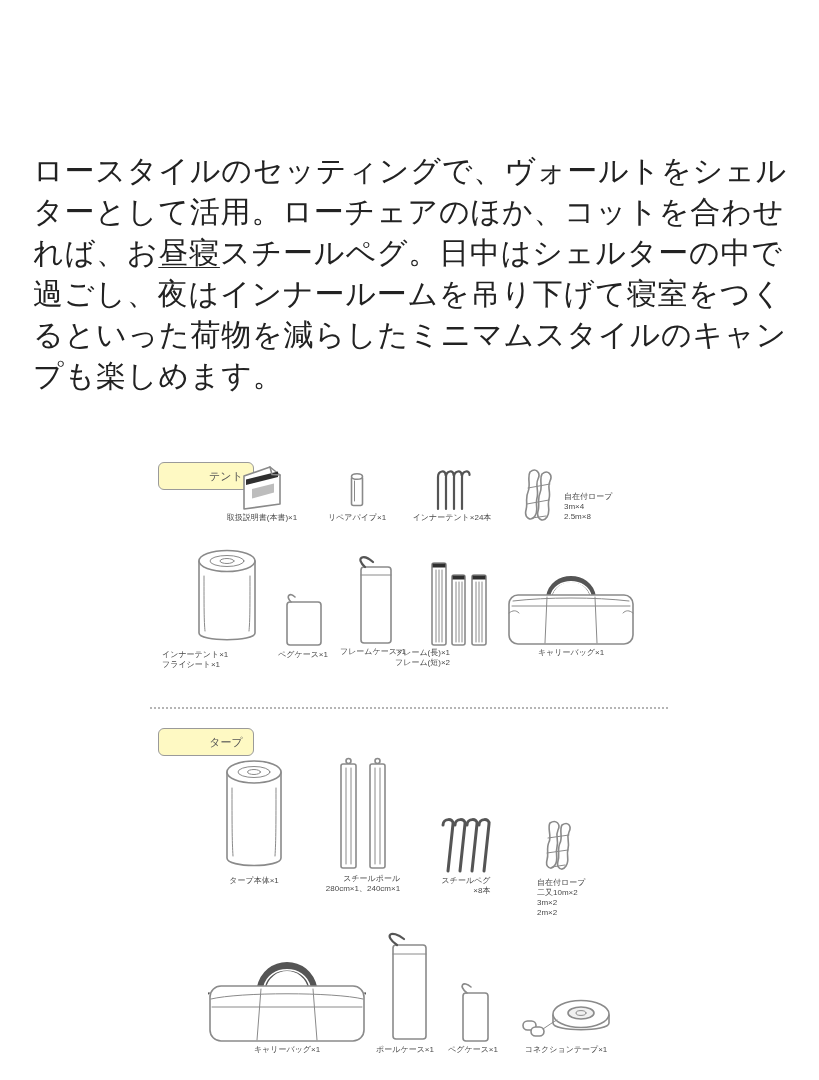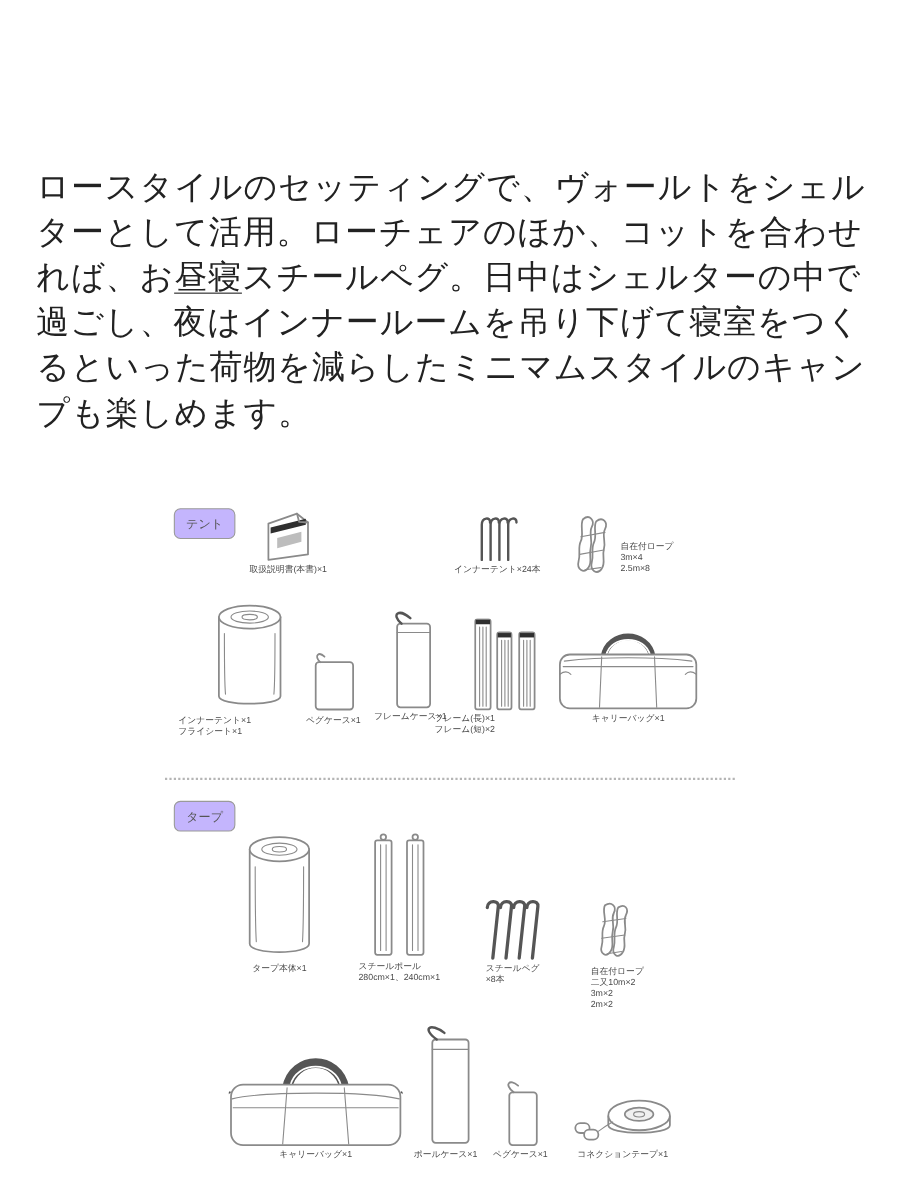--- a/index.html
+++ b/index.html
@@ -6,24 +6,24 @@
   .page{position:relative;width:819px;height:1080px;background:#fff;overflow:hidden;
         font-family:"Liberation Sans",sans-serif;color:#1f1f1f;}
   .heading{position:absolute;left:33px;top:38px;width:772px;margin:0;
            font-size:37px;line-height:47px;font-weight:700;letter-spacing:.5px;color:#1c1c1c;}
   .para{position:absolute;left:33px;top:150px;width:760px;margin:0;
         font-size:30px;line-height:41px;letter-spacing:.8px;color:#222;}
   .u-term{text-decoration:underline;text-underline-offset:4px;text-decoration-thickness:1px;}
   
   .diagram{position:absolute;left:150px;top:450px;width:540px;height:625px;}
   .badge{position:absolute;width:54px;height:26px;border:1.5px solid #9a9a9a;border-radius:6px;
-         display:flex;align-items:center;justify-content:center;font-size:11px;color:#555;background:#c4b5fd;}
+         display:flex;align-items:center;justify-content:center;font-size:11px;color:#555;background:#fef9c3;padding-left:40px;}
   .item{position:absolute;display:flex;flex-direction:column;align-items:center;}
   .item-row{position:absolute;display:flex;flex-direction:row;align-items:flex-start;}
-  .lbl{font-size:8px;line-height:10px;color:#4a4a4a;text-align:left;white-space:pre-line;margin-top:2px;
+  .lbl{font-size:8px;line-height:10px;color:#4a4a4a;text-align:right;white-space:pre-line;margin-top:2px;
        font-family:"Liberation Sans",sans-serif;}
   .lbl-left{text-align:left;align-self:flex-start;}
   .divider{position:absolute;left:0;top:257px;width:518px;border-top:2px dotted #b5b5b5;}
   
   svg.ic path,svg.ic rect,svg.ic ellipse,svg.ic circle,svg.ic line{
       stroke:#8a8a8a;stroke-width:1.6;fill:none;stroke-linecap:round;stroke-linejoin:round;}
   svg.ic .fw{fill:#ffffff;}
   svg.ic .fe{fill:#f0f0f0;}
   svg.ic .dk{stroke:#555;}
   svg.ic .blkf{fill:#2f2f2f;stroke:none;}
@@ -50,20 +50,30 @@
     <div class="item" style="left:47px;top:13px;width:130px;">
       <svg class="ic" width="46" height="48" viewBox="0 0 46 48">
         <path class="fw" d="M5,13 L31,4 L41,12 L41,41 L5,46 Z"></path>
         <path class="blkf" d="M7,16.5 L39,8.5 L39,14 L7,22 Z"></path>
         <path class="gryf" d="M13,26 L35,20.5 L35,29.5 L13,35.5 Z"></path>
         <path d="M31,4 L33,11.5 L41,12"></path>
       </svg>
       <div class="lbl">取扱説明書(本書)×1</div>
     </div>
 
+    <div class="item" style="left:142px;top:13px;width:130px;">
+      <div style="height:48px;display:flex;align-items:flex-end;">
+        <svg class="ic" width="20" height="40" viewBox="0 0 20 40">
+          <rect class="fw" x="4.5" y="5.5" width="11" height="29" rx="2"></rect>
+          <ellipse class="fw" cx="10" cy="5.5" rx="5.5" ry="2.8"></ellipse>
+          <path class="thin" d="M7.5,10 L7.5,30"></path>
+        </svg>
+      </div>
+      <div class="lbl">リペアパイプ×1</div>
+    </div>
 
     <div class="item" style="left:237px;top:13px;width:130px;">
       <div style="height:48px;display:flex;align-items:flex-end;">
         <svg class="ic" width="40" height="44" viewBox="0 0 40 44">
           <path class="dk w2" d="M6,42 L6,10 C6,3.5 14,2.5 13.5,8"></path>
           <path class="dk w2" d="M14,42 L14,10 C14,3.5 22,2.5 21.5,8"></path>
           <path class="dk w2" d="M22,42 L22,10 C22,3.5 30,2.5 29.5,8"></path>
           <path class="dk w2" d="M30,42 L30,10 C30,3.5 38,2.5 37.5,8"></path>
         </svg>
       </div>

